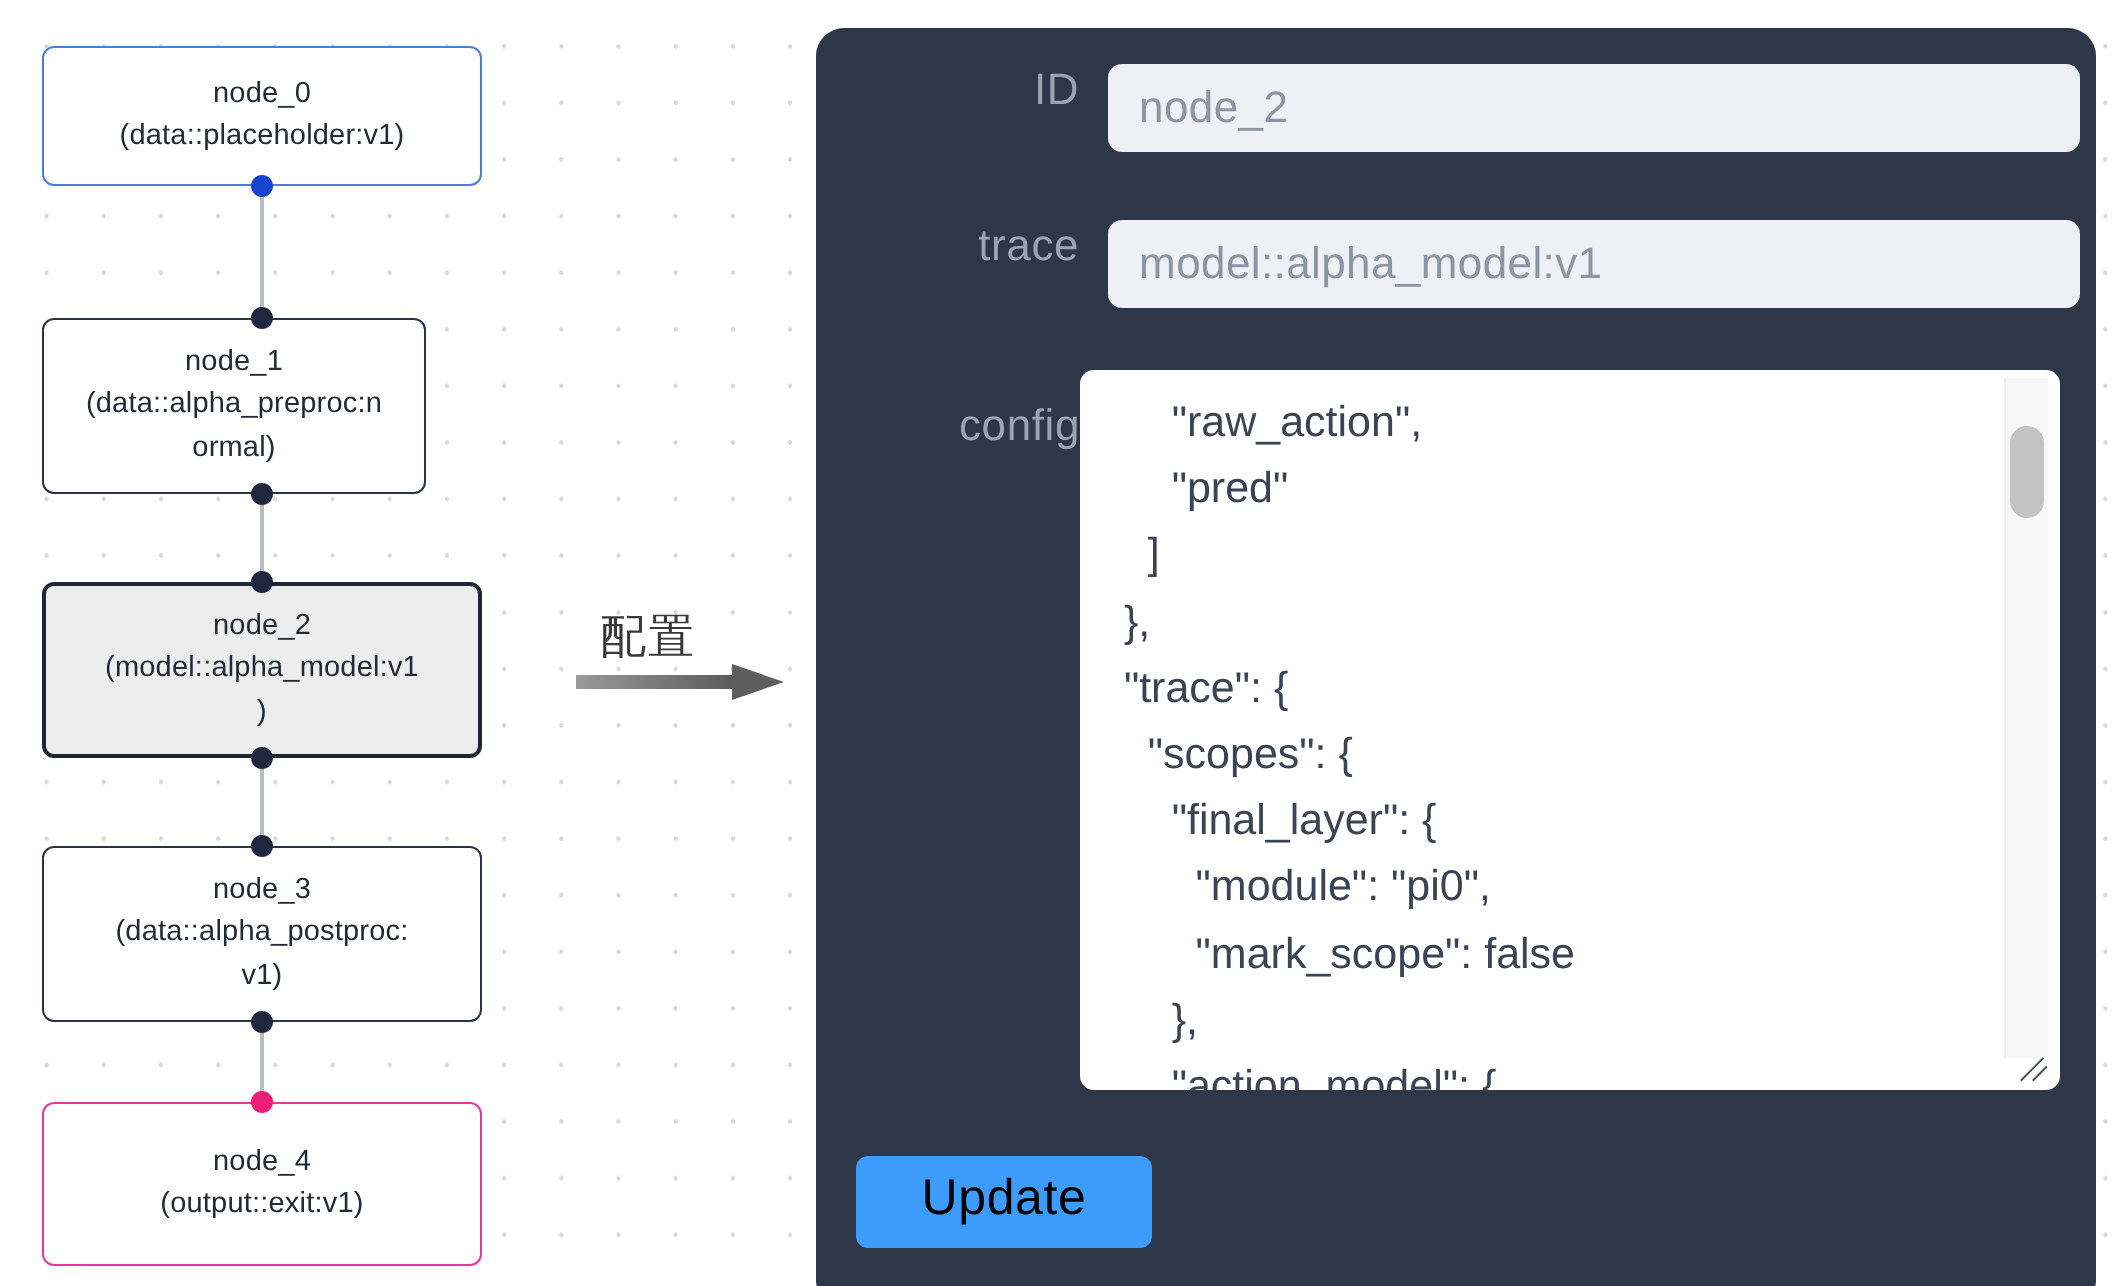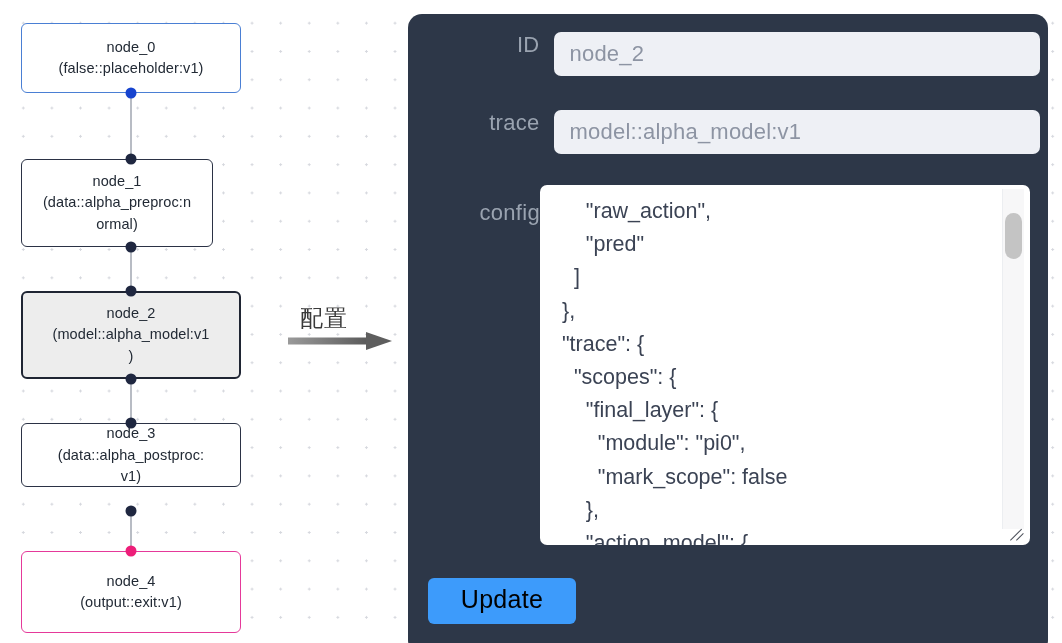--- a/index.html
+++ b/index.html
@@ -171,36 +171,36 @@
 
   <div class="canvas"></div>
 
   <div class="edge" style="left:130px; top:93px; height:66px;"></div>
   <div class="edge" style="left:130px; top:247px; height:44px;"></div>
   <div class="edge" style="left:130px; top:379px; height:44px;"></div>
   <div class="edge" style="left:130px; top:511px; height:40px;"></div>
 
   <div class="node node-input" style="left:21px; top:23px; width:220px; height:70px;">
     <span class="ntxt" style="white-space:pre-line;">node_0
-(false::placeholder:v1)</span>
+(data::placeholder:v1)</span>
   </div>
 
   <div class="node node-default" style="left:21px; top:159px; width:192px; height:88px;">
     <span class="ntxt" style="white-space:pre-line;">node_1
 (data::alpha_preproc:n
 ormal)</span>
   </div>
 
   <div class="node node-selected" style="left:21px; top:291px; width:220px; height:88px;">
     <span class="ntxt" style="white-space:pre-line;">node_2
 (model::alpha_model:v1
 )</span>
   </div>
 
-  <div class="node node-default" style="left:21px; top:423px; width:220px; height:64px;">
+  <div class="node node-default" style="left:21px; top:423px; width:220px; height:88px;">
     <span class="ntxt" style="white-space:pre-line;">node_3
 (data::alpha_postproc:
 v1)</span>
   </div>
 
   <div class="node node-output" style="left:21px; top:551px; width:220px; height:82px;">
     <span class="ntxt" style="white-space:pre-line;">node_4
 (output::exit:v1)</span>
   </div>
 

